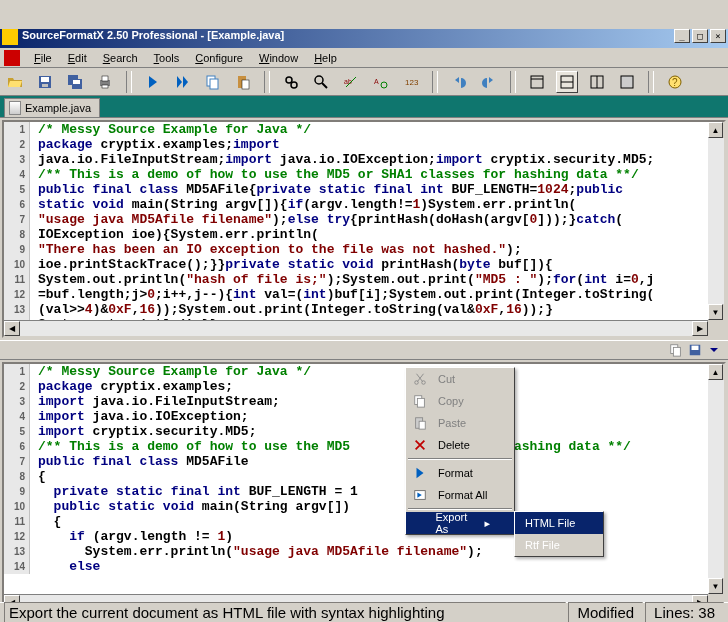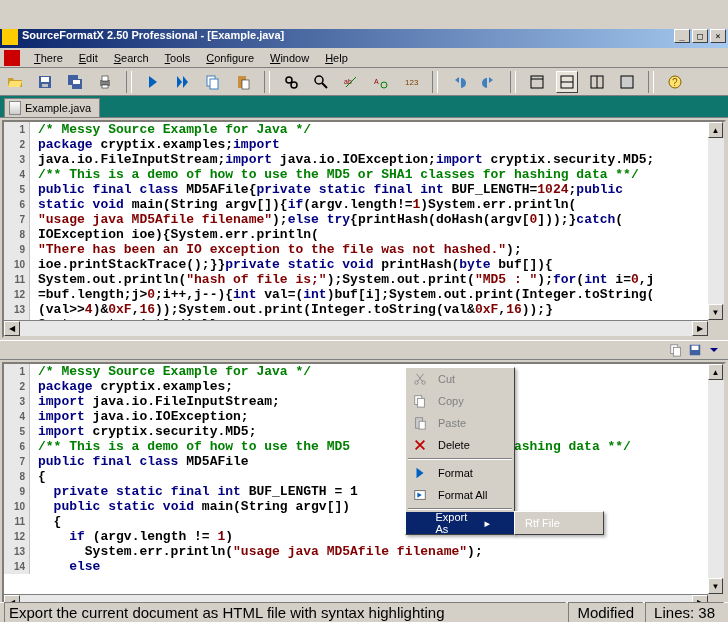--- a/index.html
+++ b/index.html
@@ -62,21 +62,21 @@
   <div class="title-text">SourceFormatX 2.50 Professional - [Example.java]</div>
   <div class="win-btns">
     <div class="win-btn">_</div>
     <div class="win-btn">□</div>
     <div class="win-btn">×</div>
   </div>
 </div>
 
 <div class="menubar">
   <div class="app-icon2"></div>
-  <div class="menu-item">There</div>
+  <div class="menu-item">File</div>
   <div class="menu-item">Edit</div>
   <div class="menu-item">Search</div>
   <div class="menu-item">Tools</div>
   <div class="menu-item">Configure</div>
   <div class="menu-item">Window</div>
   <div class="menu-item">Help</div>
 </div>
 
 <div class="toolbar">
   <div class="tbtn">
@@ -319,20 +319,23 @@
         </svg>
       </div>
       <span>Format All</span>
     </div>
     <div class="ctx-sep"></div>
     <div class="ctx-item highlight" style="position: relative;">
       <div class="ctx-icon"></div>
       <span>Export As</span>
       <span style="margin-left: auto;">▸</span>
       <div class="context-menu submenu" style="width: 90px; top: -1px;">
+        <div class="ctx-item highlight" style="padding-left: 10px;">
+          <span>HTML File</span>
+        </div>
         <div class="ctx-item" style="padding-left: 10px;">
           <span>Rtf File</span>
         </div>
       </div>
     </div>
   </div>
 
 <div class="statusbar">
   <div class="sb-main">Export the current document as HTML file with syntax highlighting</div>
   <div class="sb-cell">Modified</div>

